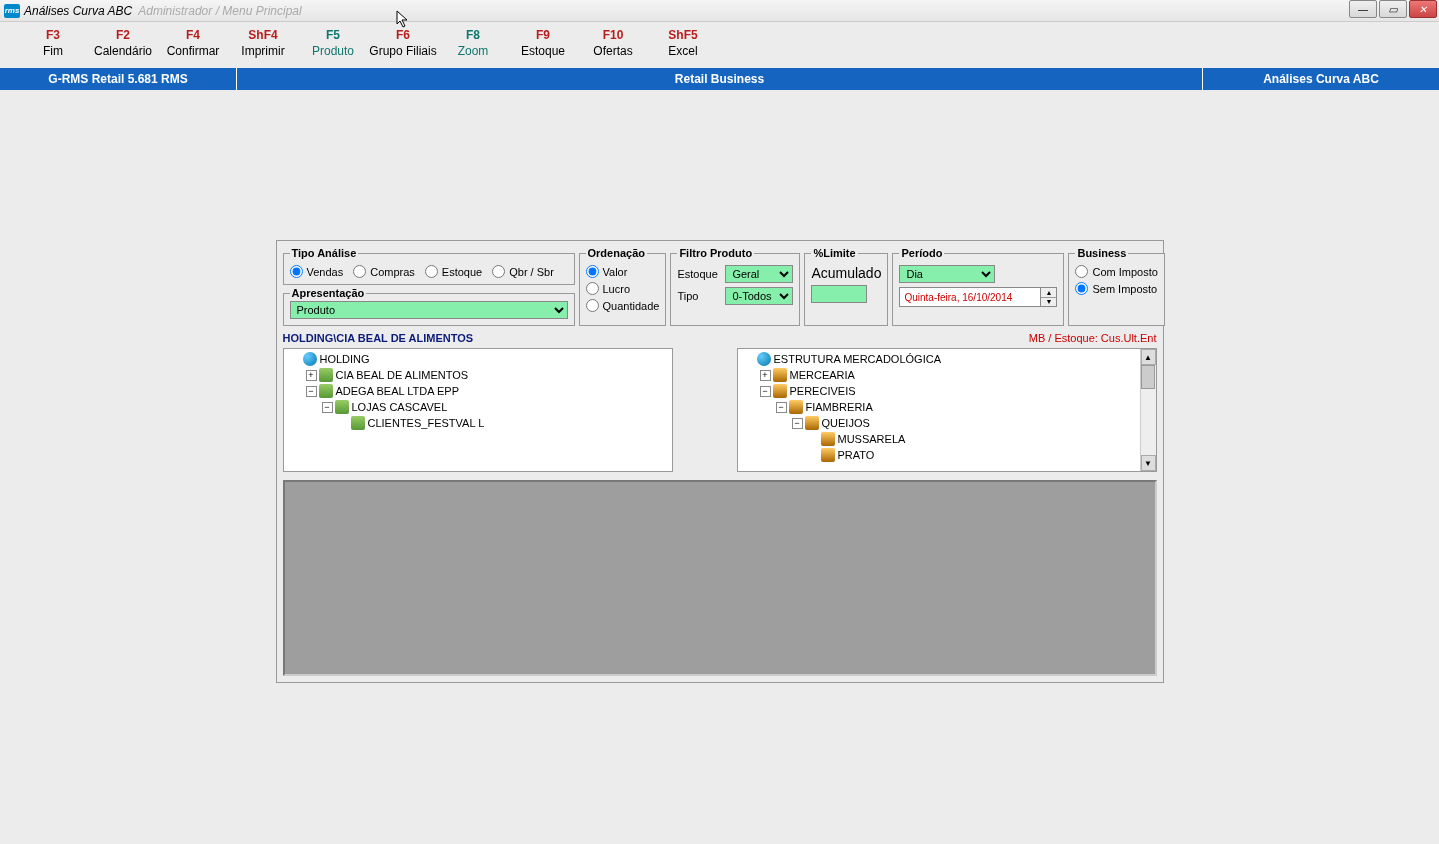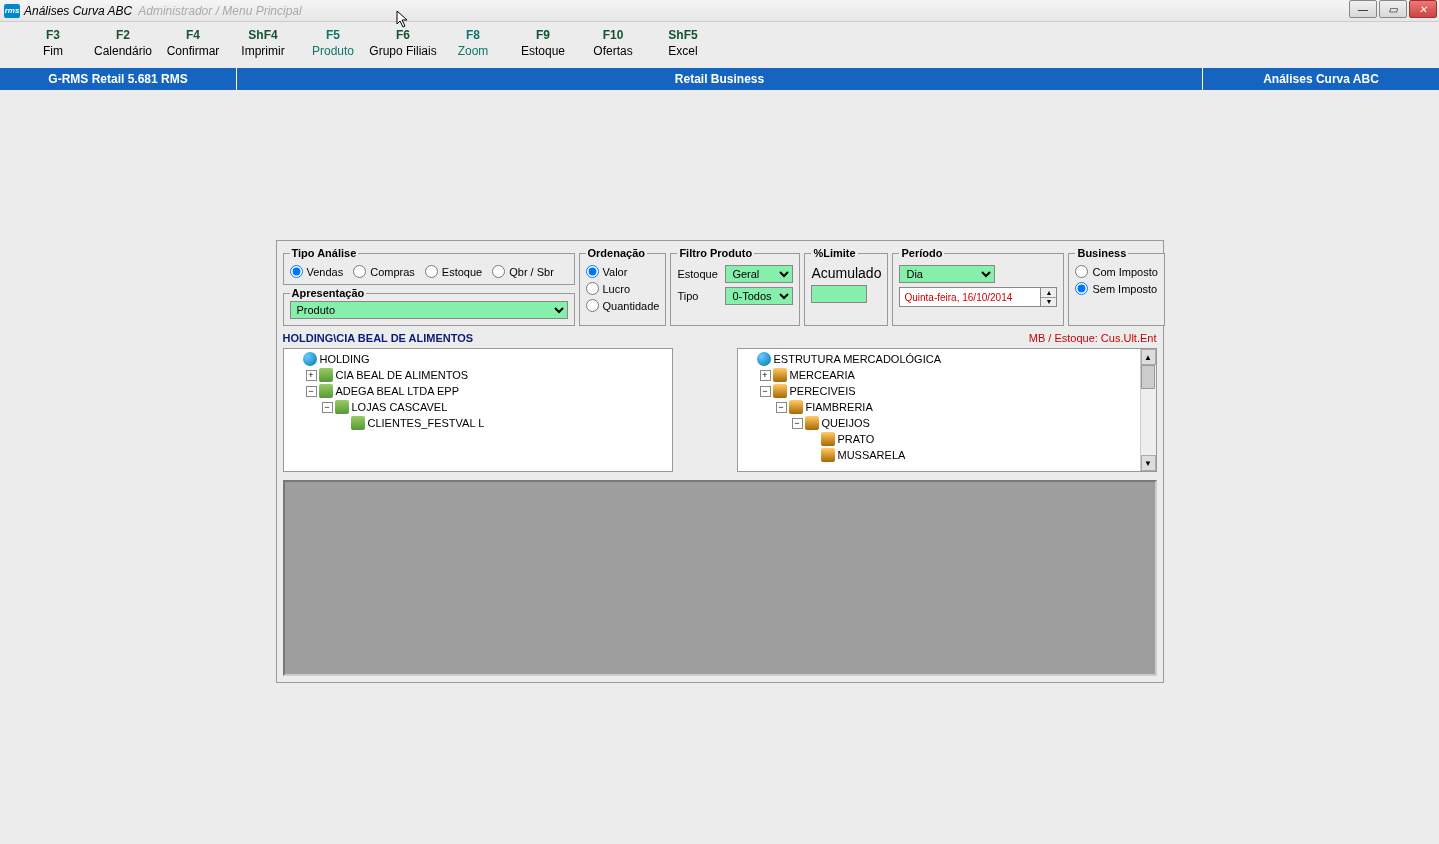--- a/index.html
+++ b/index.html
@@ -8,21 +8,21 @@
   .titlebar { height: 22px; background: linear-gradient(#f5f5f5,#e6e6e6); display: flex; align-items: center; border-bottom: 1px solid #ccc; position: relative; font-style: italic; }
   .titlebar .app-icon { width: 16px; height: 14px; margin: 0 4px; background:#0088cc; color:#fff; font-size:8px; display:flex; align-items:center; justify-content:center; border-radius:2px; font-weight:bold;}
   .titlebar .title { font-size: 12px; }
   .titlebar .subtitle { color: #aaa; margin-left: 6px; font-size: 12px; }
   .win-controls { position: absolute; right: 2px; top: 0; display: flex; gap: 2px;}
   .win-btn { width: 28px; height: 18px; background: linear-gradient(#f0f0f0,#d8d8d8); border: 1px solid #888; border-radius: 2px; display:flex; align-items:center; justify-content:center; font-size:10px;}
   .win-btn.close { background: linear-gradient(#e77,#c44); border-color:#933; color:#fff;}
   
   .fkey-bar { height: 46px; background: #ececec; display: flex; align-items: flex-start; padding-top: 6px; padding-left: 18px; gap: 0; }
   .fkey { display: flex; flex-direction: column; align-items: center; width: 70px; }
-  .fkey .key { font-weight: bold; color: #14532d; font-size: 12px; }
+  .fkey .key { font-weight: bold; color: #b91c1c; font-size: 12px; }
   .fkey .label { color: #000; font-size: 12px; margin-top: 2px; }
   .fkey.disabled .key, .fkey.disabled .label { color: #0f766e; }
   
   .blue-bar { height: 22px; background: #1565c0; color: #fff; display: flex; align-items: center; font-weight: bold; font-size: 12px; position: relative; }
   .blue-left { width: 236px; text-align: center; }
   .blue-center { flex: 1; text-align: center; }
   .blue-right { width: 236px; text-align: center; }
   .blue-sep { width: 1px; height: 22px; background: #fff; }
   
   .workspace { position: relative; padding-top: 150px; display:flex; justify-content:center;}
@@ -309,26 +309,26 @@
             <span>FIAMBRERIA</span>
           </div>
           <div class="tree-line indent4">
             <span class="expander">−</span>
             <span class="tree-icon icon-node2"></span>
             <span>QUEIJOS</span>
           </div>
           <div class="tree-line indent5">
             <span style="width:13px;display:inline-block"></span>
             <span class="tree-icon icon-node2"></span>
+            <span>MUSSARELA</span>
+          </div>
+          <div class="tree-line indent5">
+            <span style="width:13px;display:inline-block"></span>
+            <span class="tree-icon icon-node2"></span>
             <span>PRATO</span>
-          </div>
-          <div class="tree-line indent5">
-            <span style="width:13px;display:inline-block"></span>
-            <span class="tree-icon icon-node2"></span>
-            <span>MUSSARELA</span>
           </div>
           <div class="scrollbar">
             <div class="sb-btn">▲</div>
             <div class="sb-track">
               <div class="sb-thumb"></div>
             </div>
             <div class="sb-btn">▼</div>
           </div>
         </div>
     </div>

